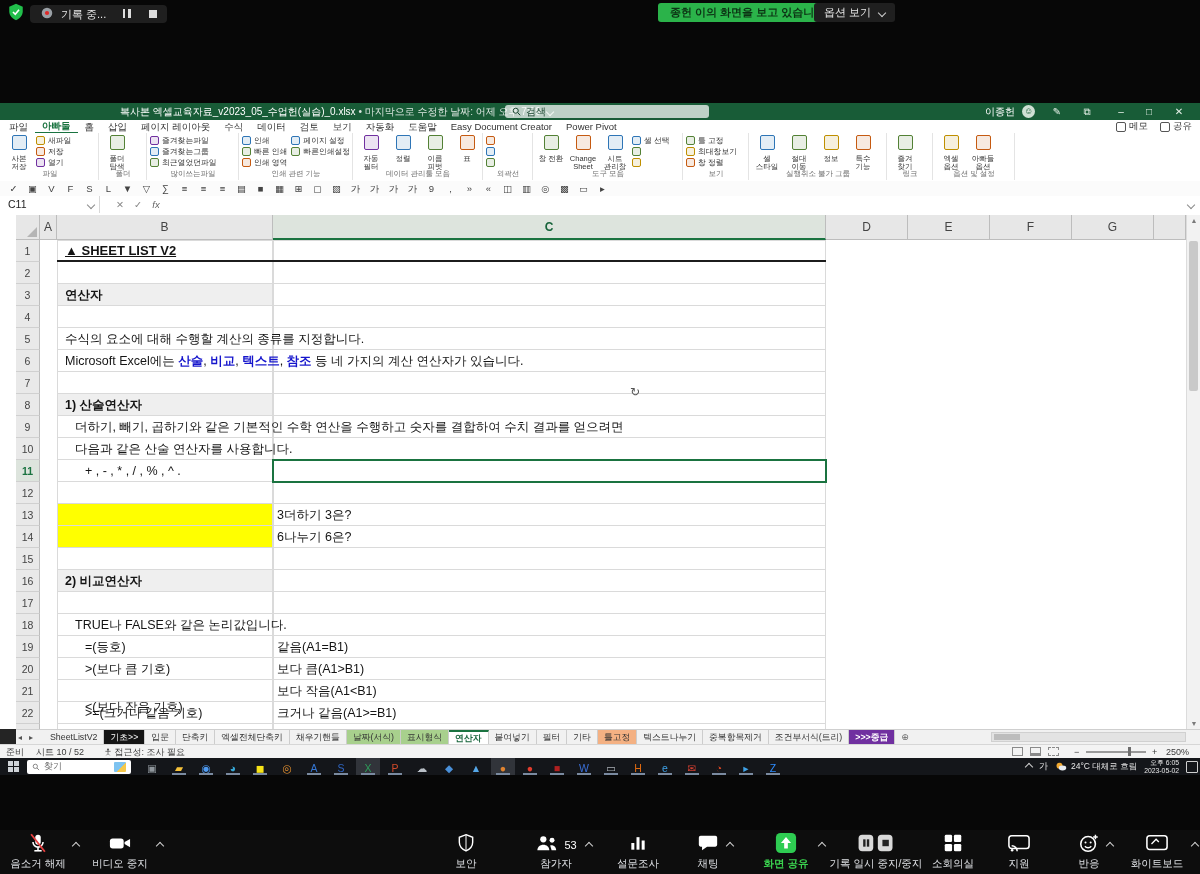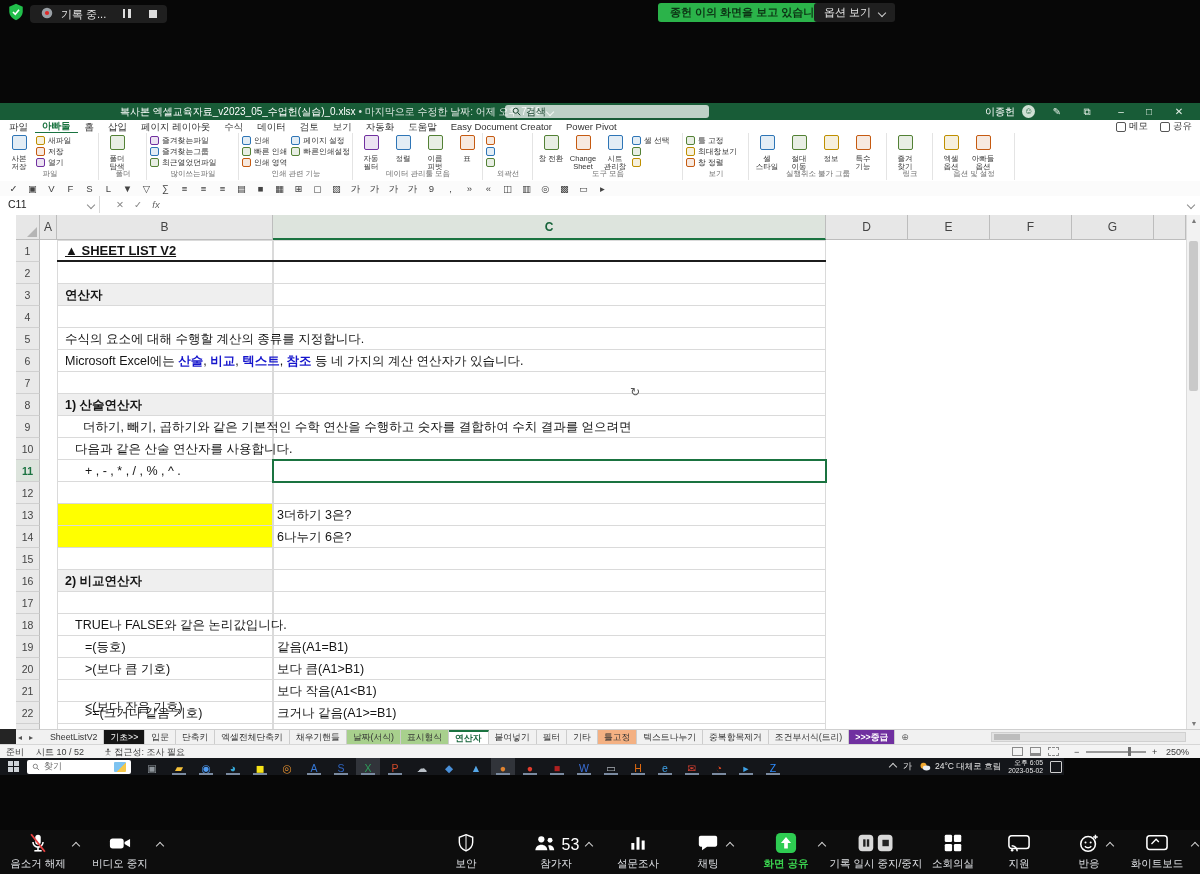--- a/index.html
+++ b/index.html
@@ -93,38 +93,38 @@
   #newsheet{font-size:9px;color:#666;padding:0 6px;line-height:14px}
   #hscroll{position:absolute;left:975px;top:2px;width:195px;height:10px;background:#e3e3e3;border:1px solid #d0d0d0;box-sizing:border-box}
   #hthumb{position:absolute;left:2px;top:1px;width:26px;height:6px;background:#bdbdbd}
   
   #statusbar{left:0;top:744px;width:1200px;height:14px;background:#f3f3f3;border-top:1px solid #d6d6d6;box-sizing:border-box;font-size:9px;color:#3a3a3a}
   .st{position:absolute;top:1px;line-height:12px;white-space:nowrap}
   .viewic{position:absolute;top:2px;width:11px;height:9px;border:1px solid #8a8a8a;box-sizing:border-box}
   #zoomtrack{position:absolute;left:1086px;top:6px;width:60px;height:1.5px;background:#9a9a9a}
   #zoomthumb{position:absolute;left:1128px;top:2px;width:3px;height:9px;background:#6e6e6e}
   
-  #taskbar{left:0;top:758px;width:1064px;height:17px;background:#14161a}
+  #taskbar{left:0;top:758px;width:1200px;height:17px;background:#14161a}
   #startbtn{position:absolute;left:8px;top:3px;width:11px;height:11px;display:grid;grid-template-columns:5px 5px;gap:1px}
   #startbtn i{background:#cfd3d8;width:5px;height:5px}
   #tsearch{position:absolute;left:27px;top:1.5px;width:104px;height:14px;background:#fff;border-radius:2px;
            display:flex;align-items:center;gap:4px;padding:0 5px;box-sizing:border-box;font-size:9px;color:#666}
   .tapp{position:absolute;top:0;width:24px;height:17px;text-align:center}
   .tapp .g{font-size:10.5px;line-height:15px}
   .tapp .ul{position:absolute;left:5px;right:5px;bottom:0;height:2px;background:#7a8aa0}
   .tapp.boxed{background:#31343a}
   #tray{position:absolute;right:2px;top:0;height:17px;display:flex;align-items:center;gap:7px;color:#e7e7e7}
   #tray .two{font-size:6.8px;line-height:7.5px;text-align:right}
   
   #zbar{left:0;top:830px;width:1200px;height:44px;background:#0d0d0d}
   .zbtn{position:absolute;top:3px;height:40px;text-align:center;color:#dfe1e5}
   .zbtn .irow{height:24px;display:flex;align-items:center;justify-content:center;gap:5px}
   .zbtn .zlabel{font-size:10.5px;line-height:13px;white-space:nowrap}
   .zbtn.accent .zlabel{color:#3bd24f;font-weight:bold}
-  .zbtn .badge{font-size:16px;color:#fff}
+  .zbtn .badge{font-size:11px;color:#fff}
   .zbtn .chv{position:absolute;right:0;top:10px}
 </style>
 </head>
 <body>
 
 <div id="topbar" class="abs">
   <span class="abs" style="left:7px;top:3px">
     <svg width="18" height="18" viewBox="0 0 24 24">
         <path d="M12 1l9 4v6c0 6-4 9.5-9 12-5-2.5-9-6-9-12V5z" fill="#21bf4b"></path>
         <path d="M8 12l3 3 5-6" stroke="#fff" stroke-width="2.2" fill="none"></path>
@@ -439,21 +439,21 @@
     <div class="rhead" style="top: 159px;">7</div>
     <div class="cellbox" style="left: 57px; top: 159px; width: 216px; height: 22px;"></div>
     <div class="cellbox" style="left: 273px; top: 159px; width: 553px; height: 22px;"></div>
     <div class="rhead" style="top: 181px;">8</div>
     <div class="cellbox" style="left: 57px; top: 181px; width: 216px; height: 22px; background: rgb(239, 239, 239);"></div>
     <div class="cellbox" style="left: 273px; top: 181px; width: 553px; height: 22px;"></div>
     <div class="ctext heading" style="left: 65px; top: 181px;">1) 산술연산자</div>
     <div class="rhead" style="top: 203px;">9</div>
     <div class="cellbox" style="left: 57px; top: 203px; width: 216px; height: 22px;"></div>
     <div class="cellbox" style="left: 273px; top: 203px; width: 553px; height: 22px;"></div>
-    <div class="ctext indent1" style="left: 83px; top: 203px;">더하기, 빼기, 곱하기와 같은 기본적인 수학 연산을 수행하고 숫자를 결합하여 수치 결과를 얻으려면</div>
+    <div class="ctext indent1" style="left: 75px; top: 203px;">더하기, 빼기, 곱하기와 같은 기본적인 수학 연산을 수행하고 숫자를 결합하여 수치 결과를 얻으려면</div>
     <div class="rhead" style="top: 225px;">10</div>
     <div class="cellbox" style="left: 57px; top: 225px; width: 216px; height: 22px;"></div>
     <div class="cellbox" style="left: 273px; top: 225px; width: 553px; height: 22px;"></div>
     <div class="ctext indent1" style="left: 75px; top: 225px;">다음과 같은 산술 연산자를 사용합니다.</div>
     <div class="rhead sel" style="top: 247px;">11</div>
     <div class="cellbox" style="left: 57px; top: 247px; width: 216px; height: 22px;"></div>
     <div class="cellbox" style="left: 273px; top: 247px; width: 553px; height: 22px;"></div>
     <div class="ctext indent2" style="left: 85px; top: 247px;">+ , - , * , / , % , ^ .</div>
     <div class="rhead" style="top: 269px;">12</div>
     <div class="cellbox" style="left: 57px; top: 269px; width: 216px; height: 22px;"></div>

